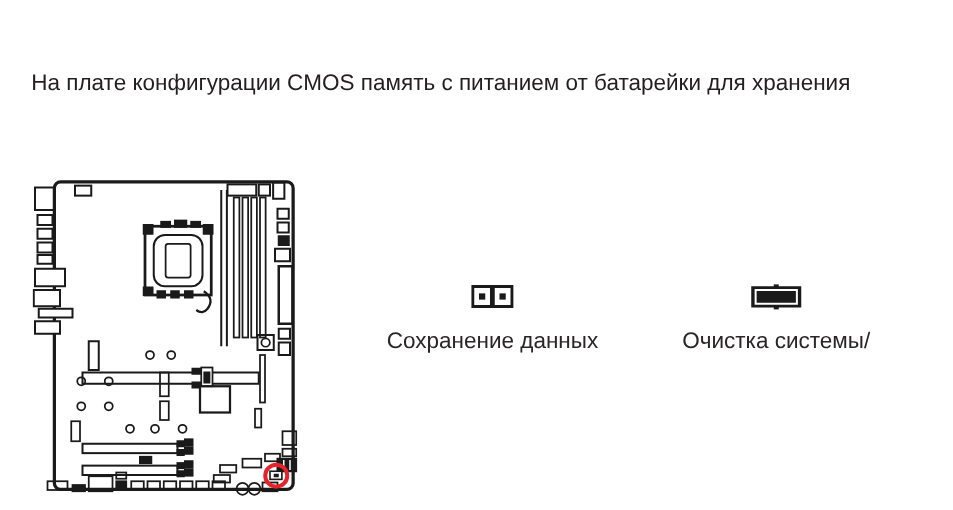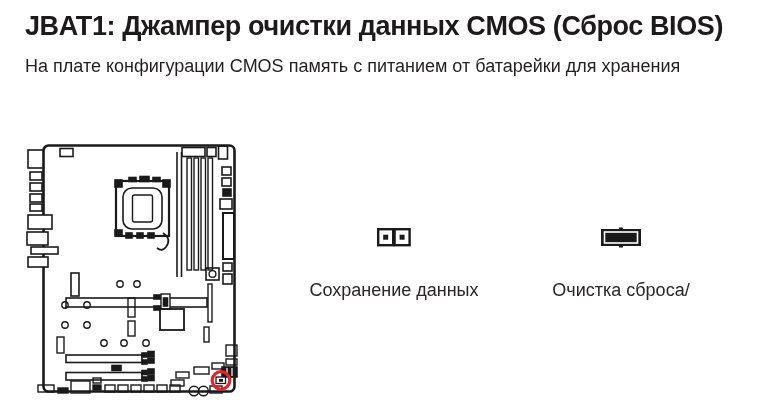--- a/index.html
+++ b/index.html
@@ -24,28 +24,27 @@
   }
   .desc div { white-space: nowrap; }
 
   .board-wrap { position: absolute; left: 26px; top: 143px; width: 212px; height: 258px; }
 
   .jumper-option { position: absolute; top: 227px; width: 210px;
     display: flex; flex-direction: column; align-items: center; }
   .jumper-option.opt-open  { left: 289px; }
   .jumper-option.opt-closed{ left: 516px; }
   .jumper-icon { height: 21px; margin-bottom: 13px; }
-  .jumper-label { font-size: 18px; line-height: 22.5px; text-align: center; color: #2a2627; margin-top: 18px; }
+  .jumper-label { font-size: 18px; line-height: 22.5px; text-align: center; color: #2a2627; }
 </style>
 </head>
 <body>
 
 <div class="page">
 
-  <h1 class="title">JBAT1: Джампер очистки данных CMOS (Сброс BIOS)</h1>
 
   <div class="desc">
     <div>На плате конфигурации CMOS память с питанием от батарейки для хранения</div>
   </div>
 
   <div class="board-wrap">
     <svg width="212" height="258" viewBox="0 0 212 258">
       <g fill="none" stroke="#1a1a1a" stroke-width="1.6">
 
         <rect x="17.5" y="2.5" width="191" height="246" rx="5" stroke-width="2.6"></rect>
@@ -191,17 +190,17 @@
   </div>
 
   <div class="jumper-option opt-closed">
     <svg class="jumper-icon" width="42" height="21" viewBox="0 0 42 21">
       <rect x="19" y="0.5" width="4" height="4" fill="#1a1a1a"></rect>
       <rect x="19" y="16.5" width="4" height="4" fill="#1a1a1a"></rect>
       <rect x="1" y="2" width="40" height="17" fill="#1a1a1a"></rect>
       <rect x="4.5" y="5" width="33" height="11" fill="none" stroke="#ffffff" stroke-width="1.6"></rect>
     </svg>
     <div class="jumper-label">
-      <div>Очистка сброса/</div>
+      <div>Очистка системы/</div>
     </div>
   </div>
 
 </div>
 
 </body></html>

